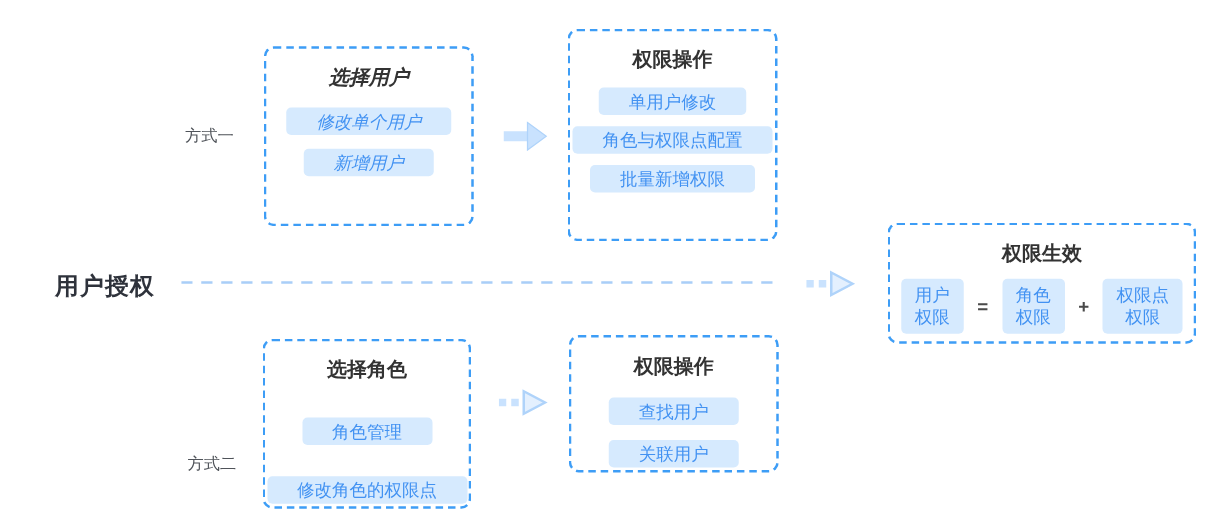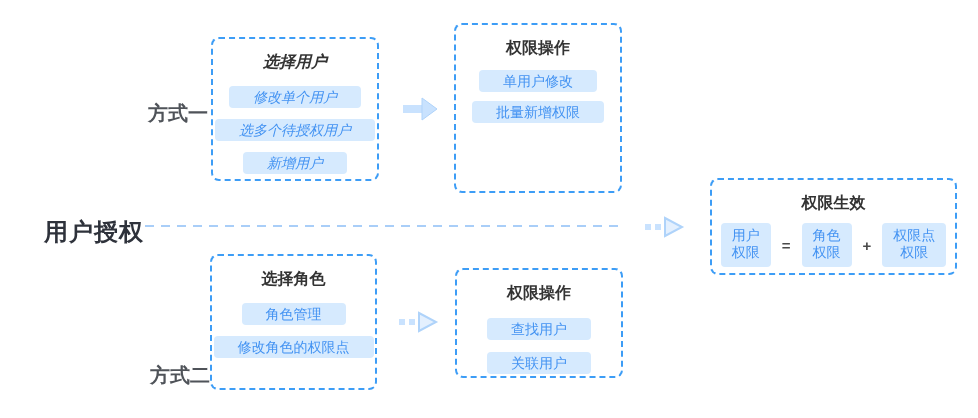--- a/index.html
+++ b/index.html
@@ -7,29 +7,29 @@
     position: relative;
     width: 978px;
     height: 418px;
     background: var(--canvas-bg, #ffffff);
     font-family: "Liberation Sans", "DejaVu Sans", sans-serif;
     overflow: hidden;
   }
   .main-label {
     position: absolute;
     left: 44px; top: 216px;
-    font-size: 24px;
+    font-size: 19px;
     font-weight: bold;
     color: var(--main-label, #2E323B);
     letter-spacing: 1px;
   }
   .method-label {
     position: absolute;
-    font-size: 20px;
-    font-weight: bold;
+    font-size: 13px;
+    font-weight: normal;
     color: var(--method-label, #4F5359);
   }
   .method-label.m1 { left: 148px; top: 100px; }
   .method-label.m2 { left: 150px; top: 320px; margin-top: 42px; }
   .divider { position: absolute; left: 145px; top: 224px; }
   .divider line { stroke: var(--divider-line, #A9CEF8); stroke-width: 2; }
 
   .box {
     position: absolute;
     box-sizing: border-box;
@@ -52,35 +52,34 @@
     color: var(--chip-text, #4292F2);
     font-size: 14px;
     line-height: 16px;
     padding: 3px 24px;
     border-radius: 4px;
     white-space: nowrap;
     text-align: right;
   }
   .box-select-user   { left: 211px; top: 37px;  width: 168px; height: 144px; gap: 11px; font-style: italic; }
   .box-perm-ops-top  { left: 454px; top: 23px;  width: 168px; height: 170px; gap: 9px;  }
-  .box-select-role   { left: 210px; top: 254px; width: 167px; height: 136px; gap: 11px; }
+  .box-select-role   { left: 210px; top: 271px; width: 167px; height: 136px; gap: 25px; }
   .box-perm-ops-bot  { left: 455px; top: 268px; width: 168px; height: 110px; gap: 12px; }
   .box-perm-effective{ left: 710px; top: 178px; width: 247px; height: 97px;  gap: 7px;  }
 
   .eq-row {
     display: flex;
     align-items: center;
     gap: 11px;
   }
   .eq-chip {
     padding: 5px 11px;
     line-height: 17px;
     text-align: center;
     white-space: normal;
-    font-family: Liberation Mono, monospace;
   }
   .eq-chip span { display: block; }
   .eq-op {
     font-size: 15px;
     font-weight: bold;
     color: var(--operator, #4A4A4A);
   }
   .arrow { position: absolute; }
   .arrow .tail  { fill: var(--arrow-fill, #C9E2FE); }
   .arrow .head  { fill: var(--arrow-fill, #C9E2FE); stroke: var(--arrow-stroke, #AFD3FA); stroke-width: 1; }
@@ -97,32 +96,32 @@
   <svg class="divider" width="476" height="4">
     <line x1="0" y1="2" x2="476" y2="2" stroke-dasharray="9 7"></line>
   </svg>
 
   <div class="method-label m1">方式一</div>
   <div class="method-label m2">方式二</div>
 
   <div class="box box-select-user">
     <div class="box-title">选择用户</div>
     <div class="chip">修改单个用户</div>
-    <div class="chip">选多个待授权用户</div>
     <div class="chip">新增用户</div>
   </div>
 
   <svg class="arrow" style="left:402px; top:97px;" width="36" height="24" viewBox="0 0 36 24">
     <rect class="tail" x="1" y="8" width="20" height="8"></rect>
     <polygon class="head" points="20,1 35,12 20,23"></polygon>
   </svg>
 
   <div class="box box-perm-ops-top">
     <div class="box-title">权限操作</div>
     <div class="chip">单用户修改</div>
+    <div class="chip">角色与权限点配置</div>
     <div class="chip">批量新增权限</div>
   </div>
 
   <svg class="arrow" style="left:645px; top:215px;" width="40" height="24" viewBox="0 0 40 24">
     <rect class="dash" x="0" y="9" width="6" height="6"></rect>
     <rect class="dash" x="10" y="9" width="6" height="6"></rect>
     <polygon class="head-open" points="20,3 37,12 20,21"></polygon>
   </svg>
 
   <div class="box box-perm-effective">

